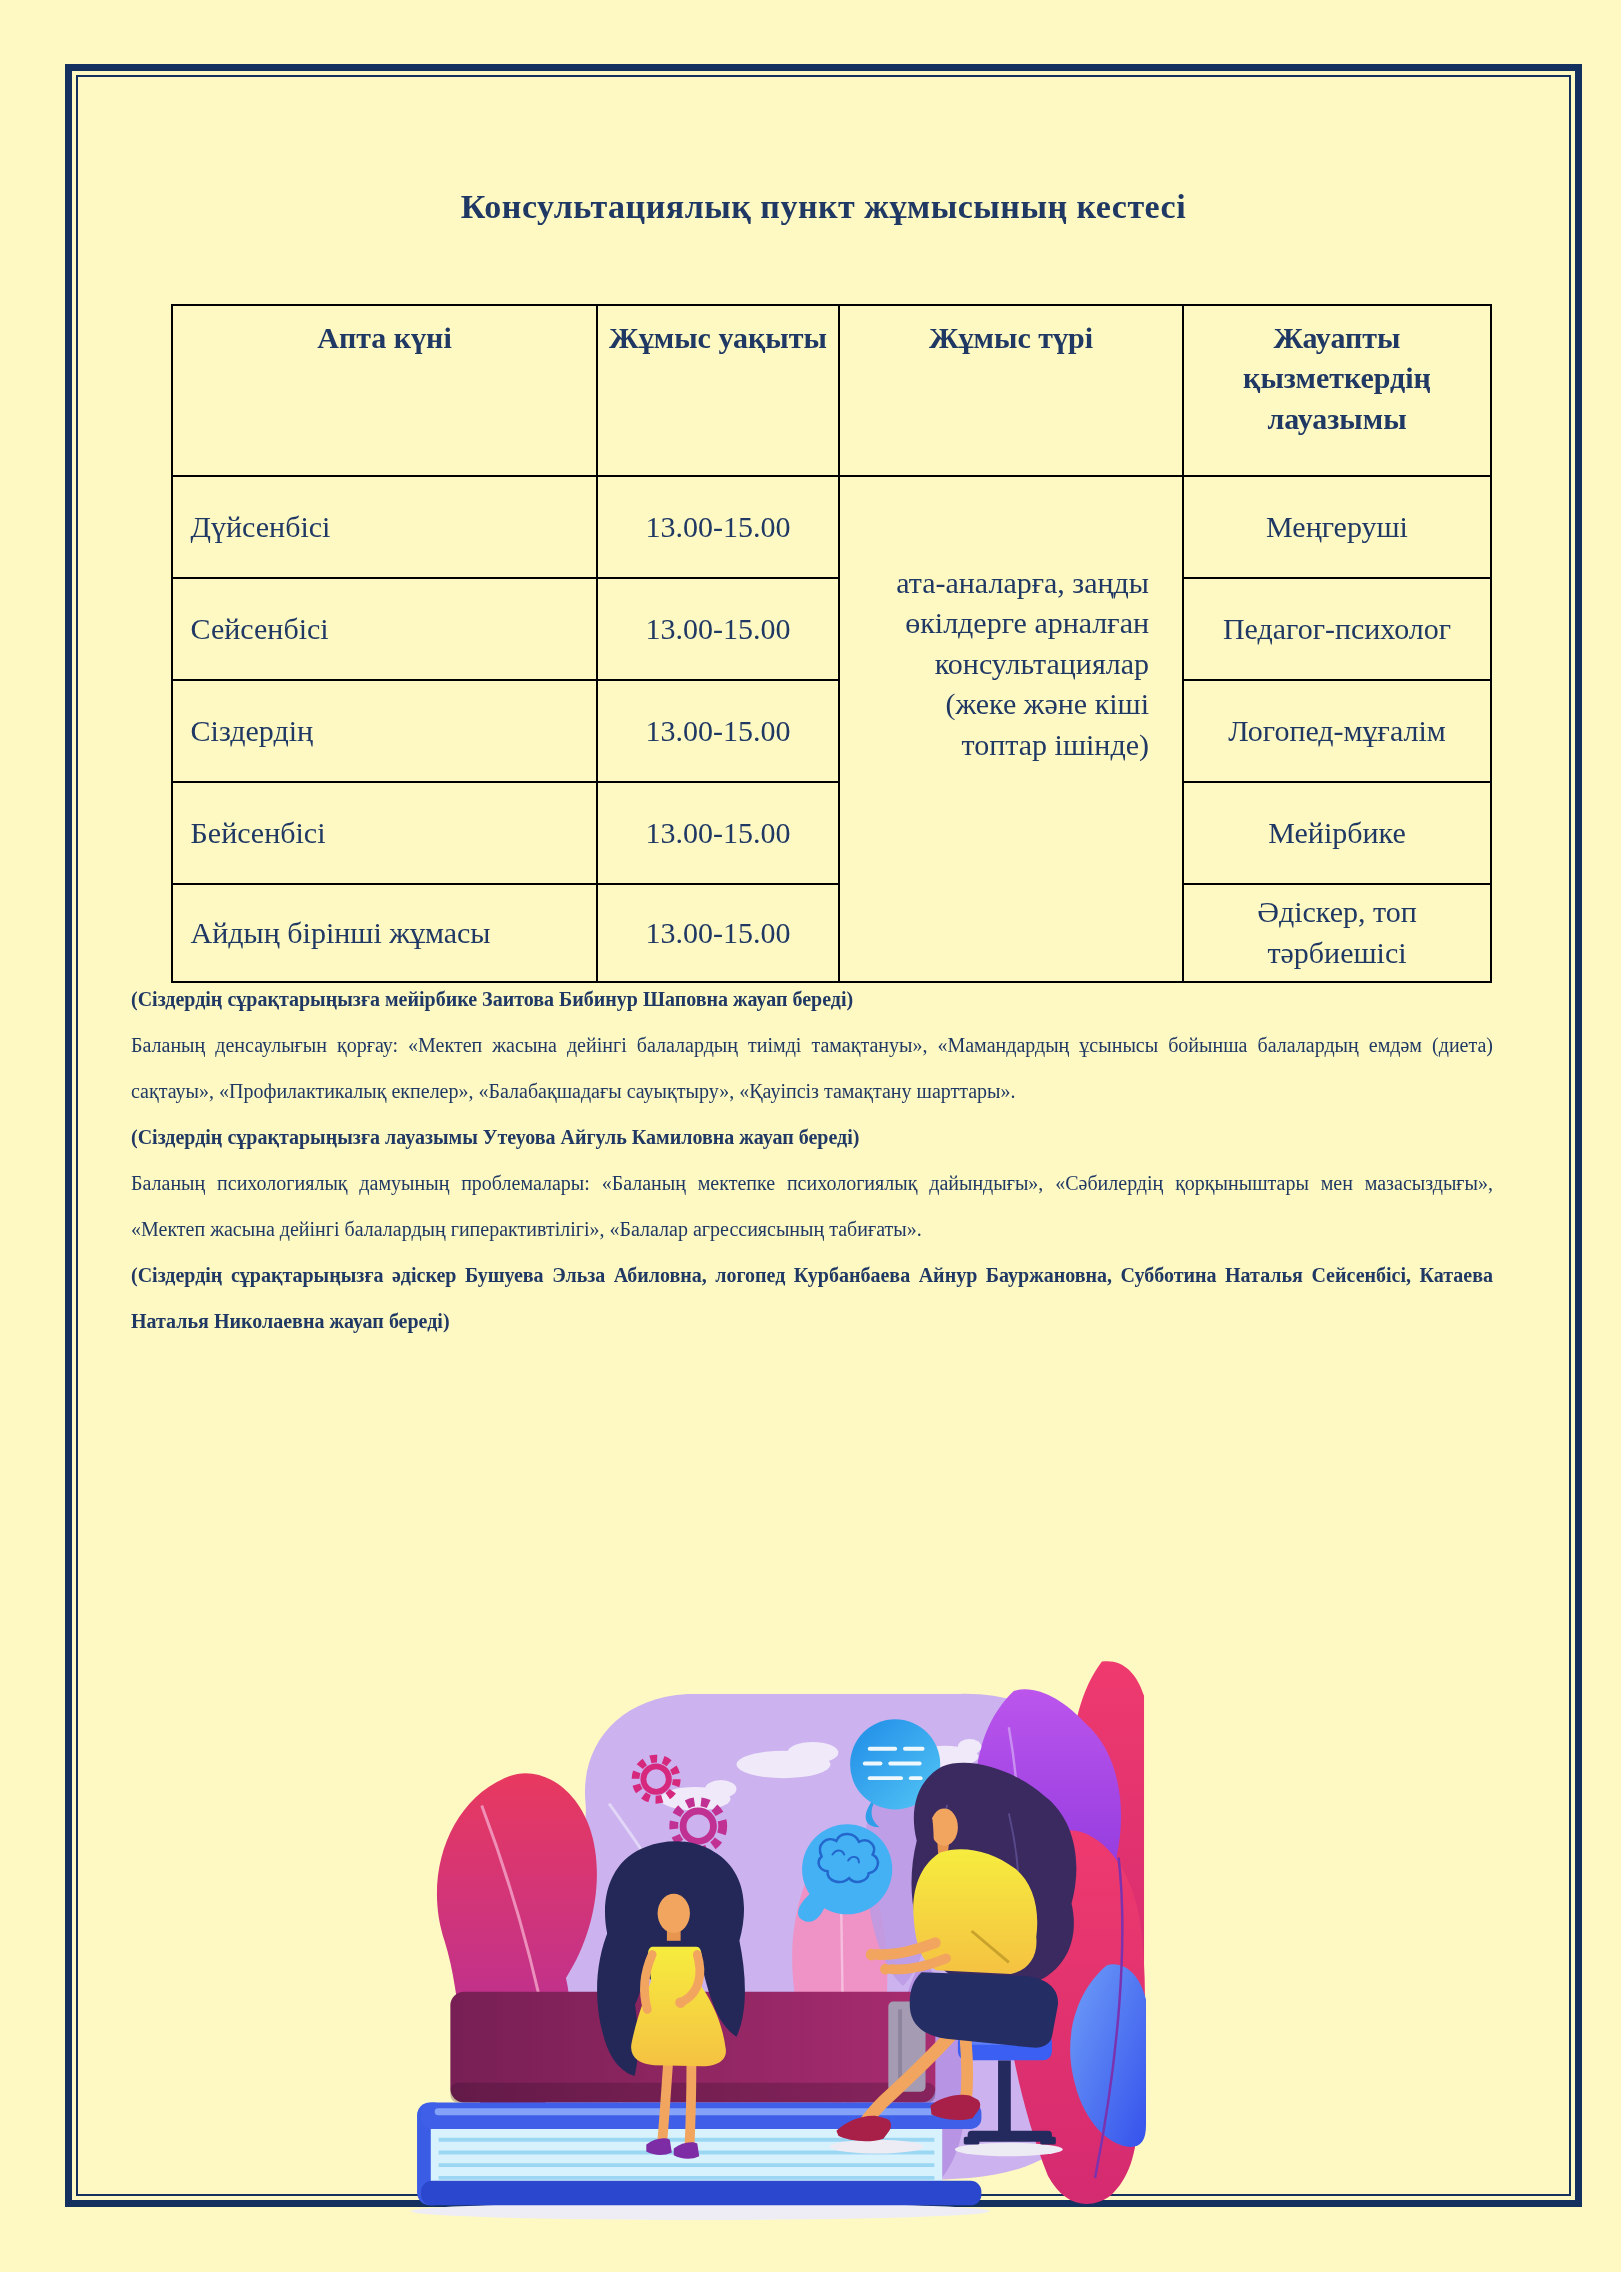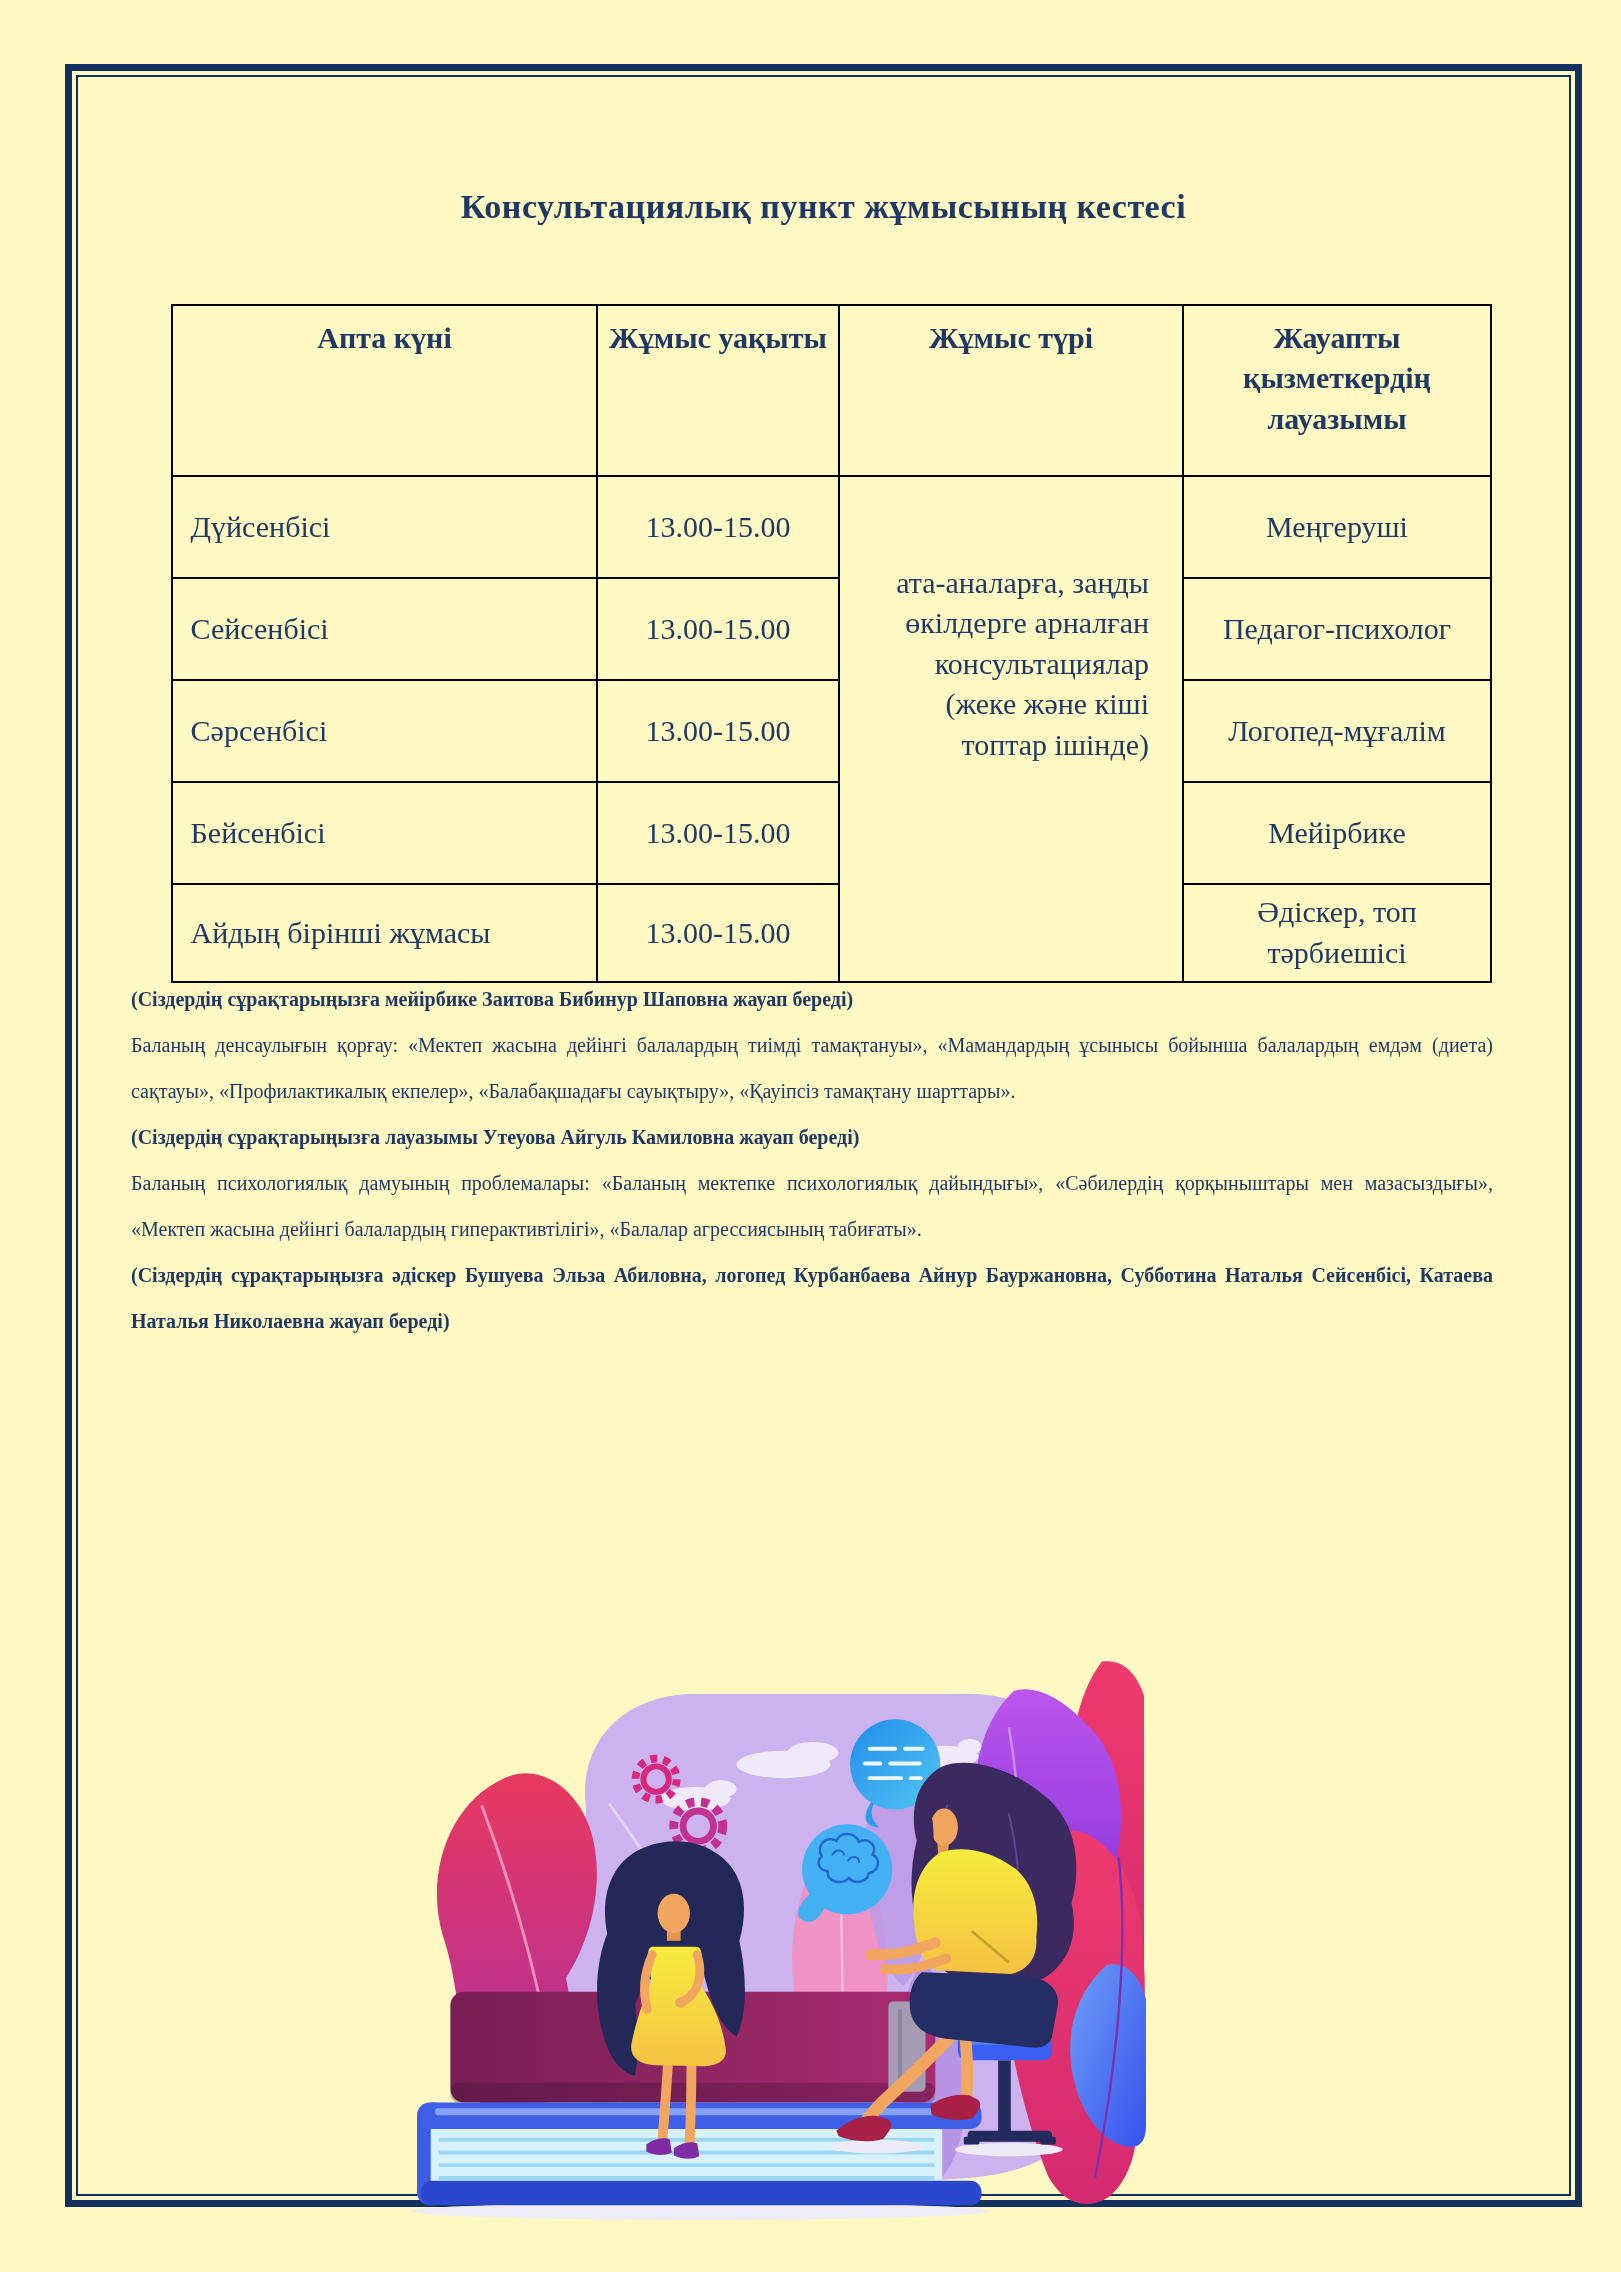--- a/index.html
+++ b/index.html
@@ -58,21 +58,21 @@
       <td class="time">13.00-15.00</td>
       <td class="merged" rowspan="5">ата-аналарға, заңды өкілдерге арналған консультациялар (жеке және кіші топтар ішінде)</td>
       <td class="pos">Меңгеруші</td>
     </tr>
     <tr>
       <td class="day">Сейсенбісі</td>
       <td class="time">13.00-15.00</td>
       <td class="pos">Педагог-психолог</td>
     </tr>
     <tr>
-      <td class="day">Сәрсенбісі</td>
+      <td class="day">Сіздердің</td>
       <td class="time">13.00-15.00</td>
       <td class="pos">Логопед-мұғалім</td>
     </tr>
     <tr>
       <td class="day">Бейсенбісі</td>
       <td class="time">13.00-15.00</td>
       <td class="pos">Мейірбике</td>
     </tr>
     <tr class="last">
       <td class="day">Айдың бірінші жұмасы</td>

